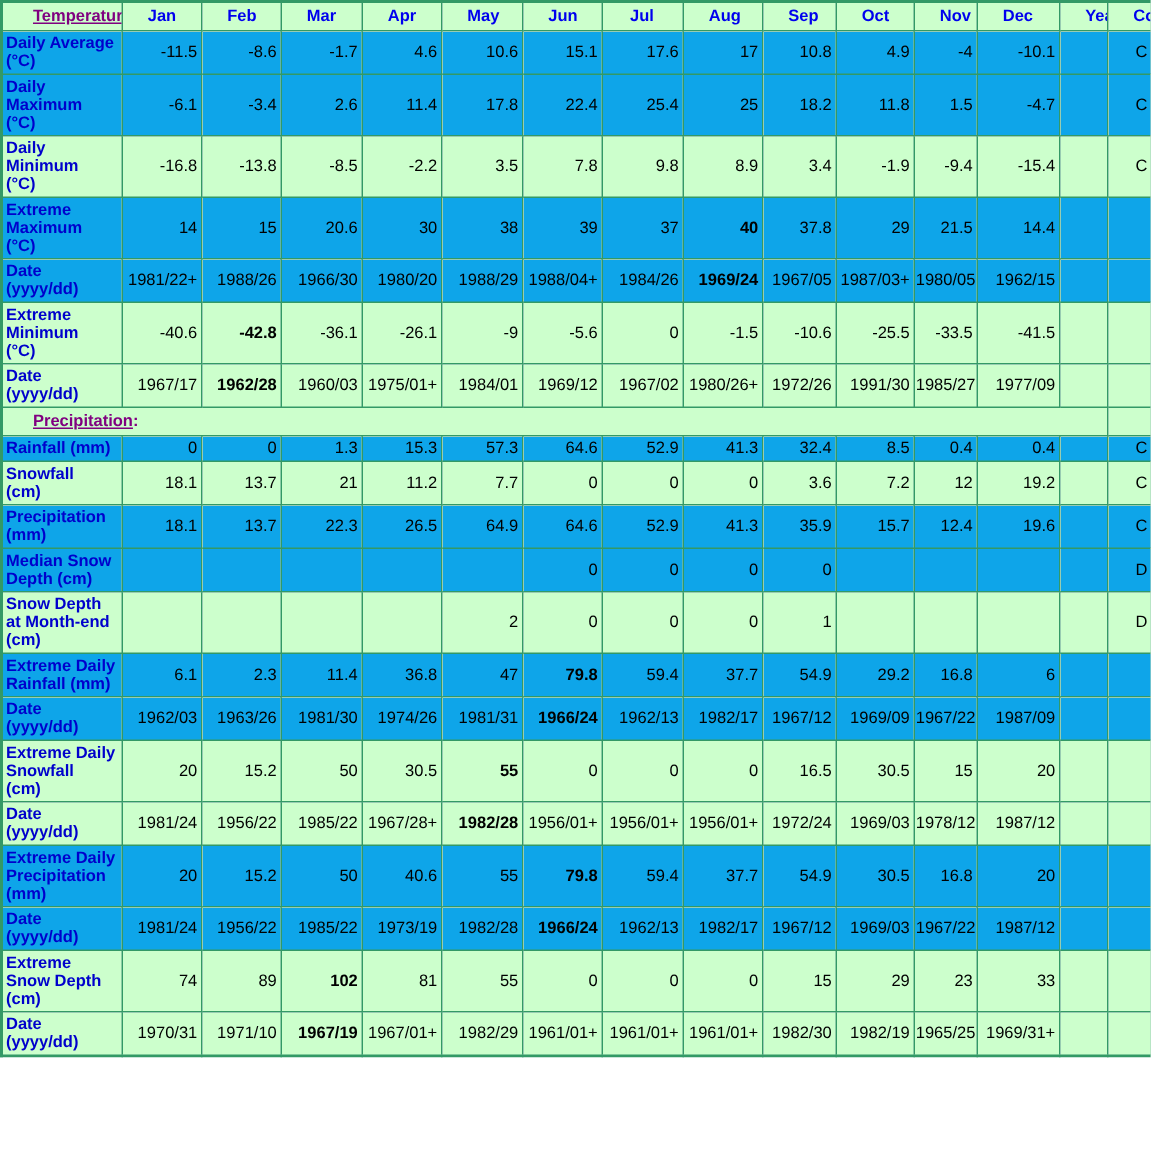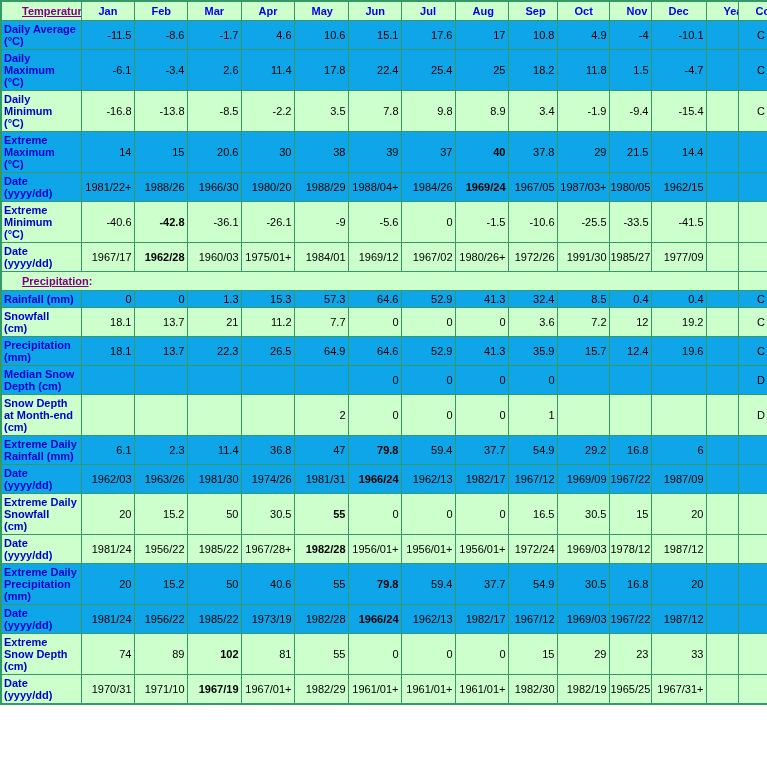--- a/index.html
+++ b/index.html
@@ -454,18 +454,18 @@
         <td class="num" data-name="value-cell">1971/10</td>
         <td class="num b" data-name="value-cell">1967/19</td>
         <td class="num" data-name="value-cell">1967/01+</td>
         <td class="num" data-name="value-cell">1982/29</td>
         <td class="num" data-name="value-cell">1961/01+</td>
         <td class="num" data-name="value-cell">1961/01+</td>
         <td class="num" data-name="value-cell">1961/01+</td>
         <td class="num" data-name="value-cell">1982/30</td>
         <td class="num" data-name="value-cell">1982/19</td>
         <td class="num" data-name="value-cell">1965/25</td>
-        <td class="num" data-name="value-cell">1967/31+</td>
+        <td class="num" data-name="value-cell">1969/31+</td>
         <td class="num" data-name="year-cell"></td>
         <td class="num" data-name="code-cell"></td>
       </tr>
     </tbody>
 </table>
 
 </body></html>

